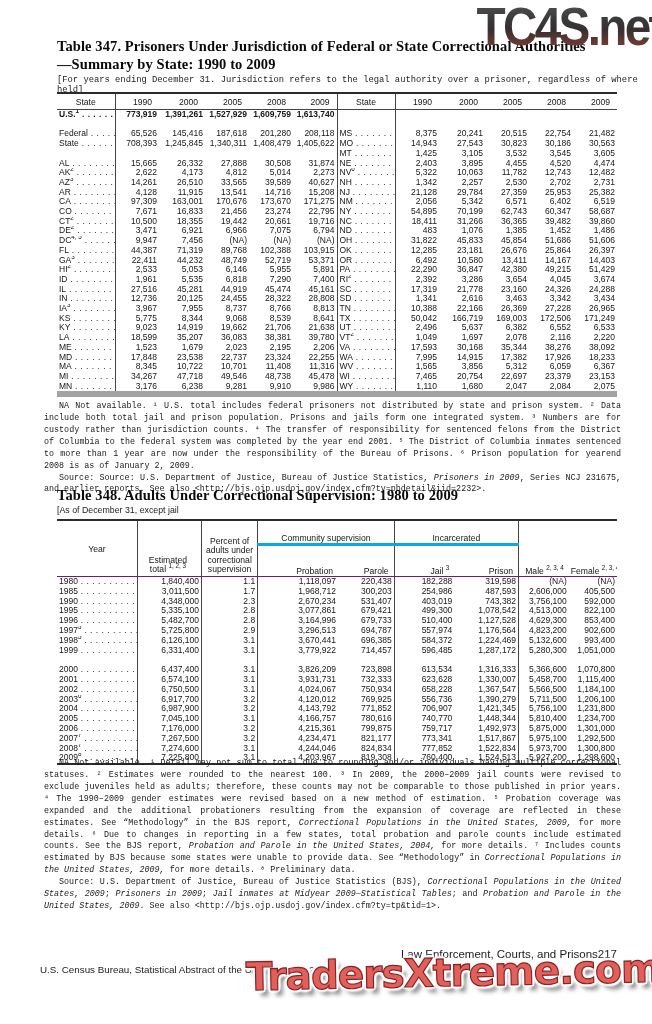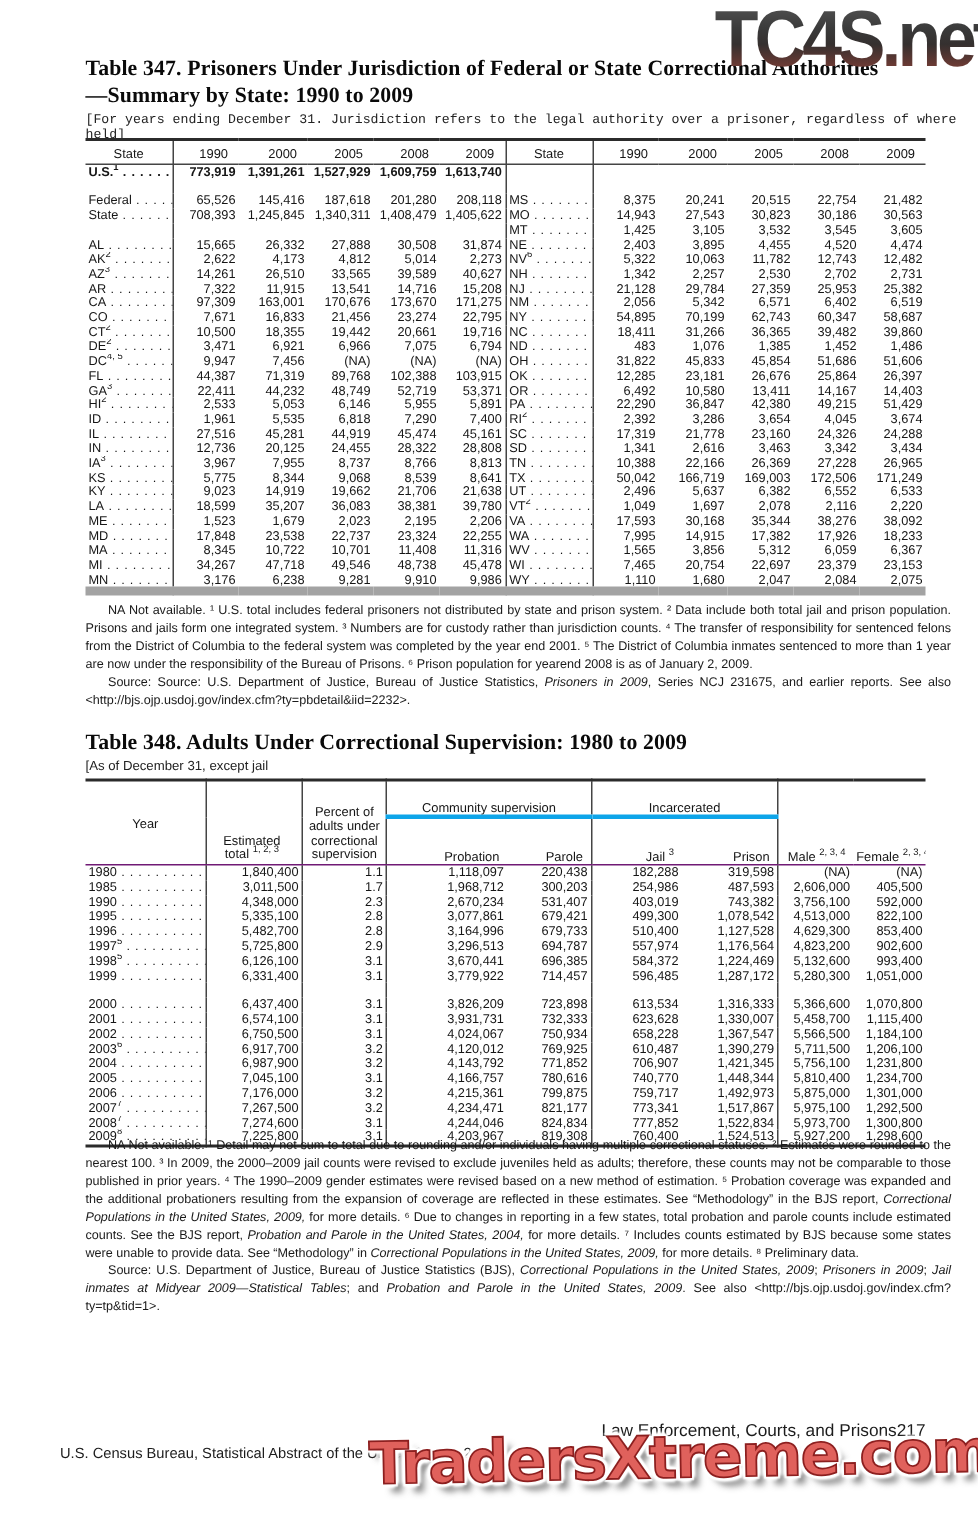--- a/index.html
+++ b/index.html
@@ -46,22 +46,22 @@
   #t348 th.th-year{vertical-align:middle;text-align:center;}
   #t348 th.rt{text-align:right;padding-right:5px;}
   #t348 th.wrap{white-space:normal;text-align:center;line-height:1.12;padding-bottom:1px;}
   #t348 td{height:9.8px;line-height:9.8px;}
   #t348 td.val{text-align:right;}
   #t348 td:nth-child(1),#t348 td:nth-child(2),#t348 td:nth-child(3),
   #t348 td:nth-child(5),#t348 td:nth-child(7){border-right:1px solid #444;}
   #t348 th.br{border-right:1px solid #444;}
 
   
-  .fnblock{position:absolute;left:57px;width:577px;font-size:8.4px;line-height:1.42;
-           color:#1a1a1a;text-align:justify;}
+  .fnblock{position:absolute;left:44px;width:577px;font-size:8.4px;line-height:1.42;
+           color:#1a1a1a;text-align:justify;font-family:Liberation Mono, monospace;}
   #fn347{top:401px;}
   #fn348{top:758px;}
   .fnblock p{margin:0;text-indent:15px;}
 
   
   #footer-right{position:absolute;top:948px;right:35px;font-size:11.5px;color:#1c1c1c;}
   #footer-right .pgnum{}
   #footer-left{position:absolute;top:964px;left:40px;font-size:9.8px;color:#1c1c1c;}
 
   
@@ -234,21 +234,21 @@
           <td class="val">40,627</td>
           <td class="lbl"><span>NH</span><span class="ld"> . . . . . . . . . . . . .</span></td>
           <td class="val">1,342</td>
           <td class="val">2,257</td>
           <td class="val">2,530</td>
           <td class="val">2,702</td>
           <td class="val">2,731</td>
         </tr>
         <tr>
           <td class="lbl"><span>AR</span><span class="ld"> . . . . . . . . . . . . .</span></td>
-          <td class="val">7,322</td>
+          <td class="val">4,128</td>
           <td class="val">11,915</td>
           <td class="val">13,541</td>
           <td class="val">14,716</td>
           <td class="val">15,208</td>
           <td class="lbl"><span>NJ</span><span class="ld"> . . . . . . . . . . . . .</span></td>
           <td class="val">21,128</td>
           <td class="val">29,784</td>
           <td class="val">27,359</td>
           <td class="val">25,953</td>
           <td class="val">25,382</td>
@@ -706,21 +706,21 @@
           <td class="val">1,367,547</td>
           <td class="val">5,566,500</td>
           <td class="val">1,184,100</td>
         </tr>
         <tr>
           <td class="lbl"><span>2003</span><sup>6</sup><span class="ld"> . . . . . . . . . . . . .</span></td>
           <td class="val">6,917,700</td>
           <td class="val">3.2</td>
           <td class="val">4,120,012</td>
           <td class="val">769,925</td>
-          <td class="val">610,487</td>
+          <td class="val">556,736</td>
           <td class="val">1,390,279</td>
           <td class="val">5,711,500</td>
           <td class="val">1,206,100</td>
         </tr>
         <tr>
           <td class="lbl"><span>2004</span><span class="ld"> . . . . . . . . . . . . .</span></td>
           <td class="val">6,987,900</td>
           <td class="val">3.2</td>
           <td class="val">4,143,792</td>
           <td class="val">771,852</td>

